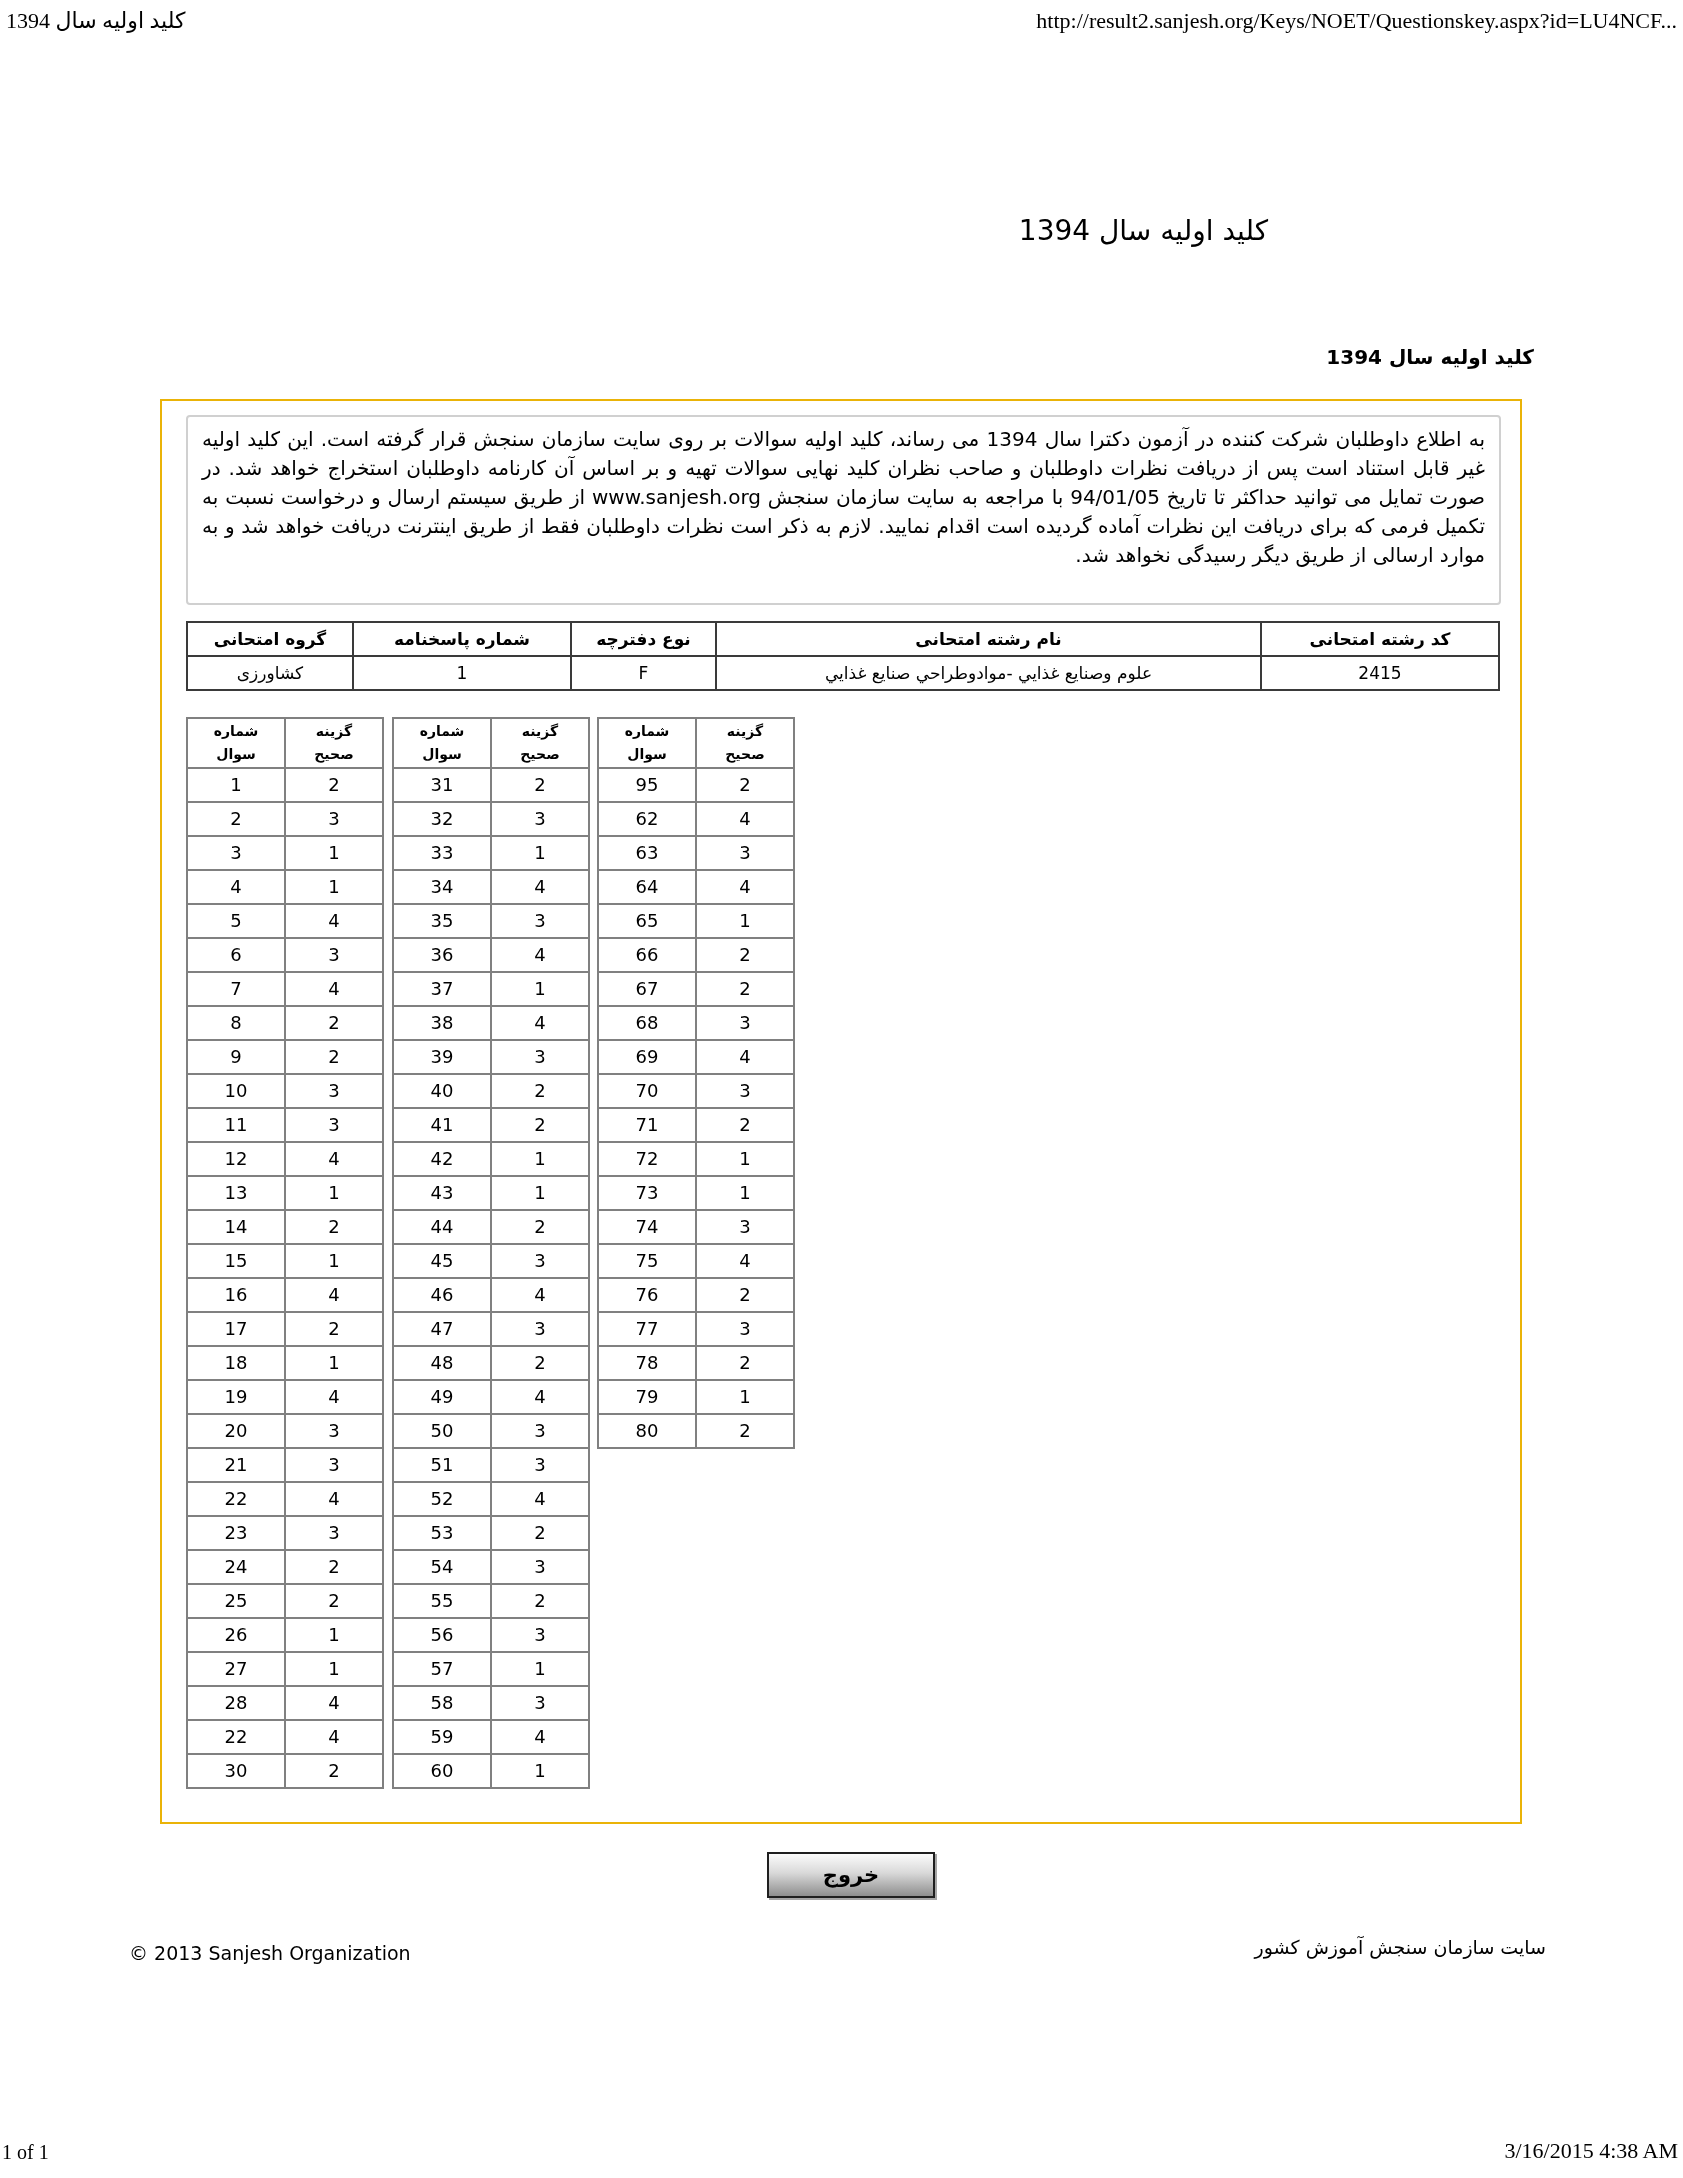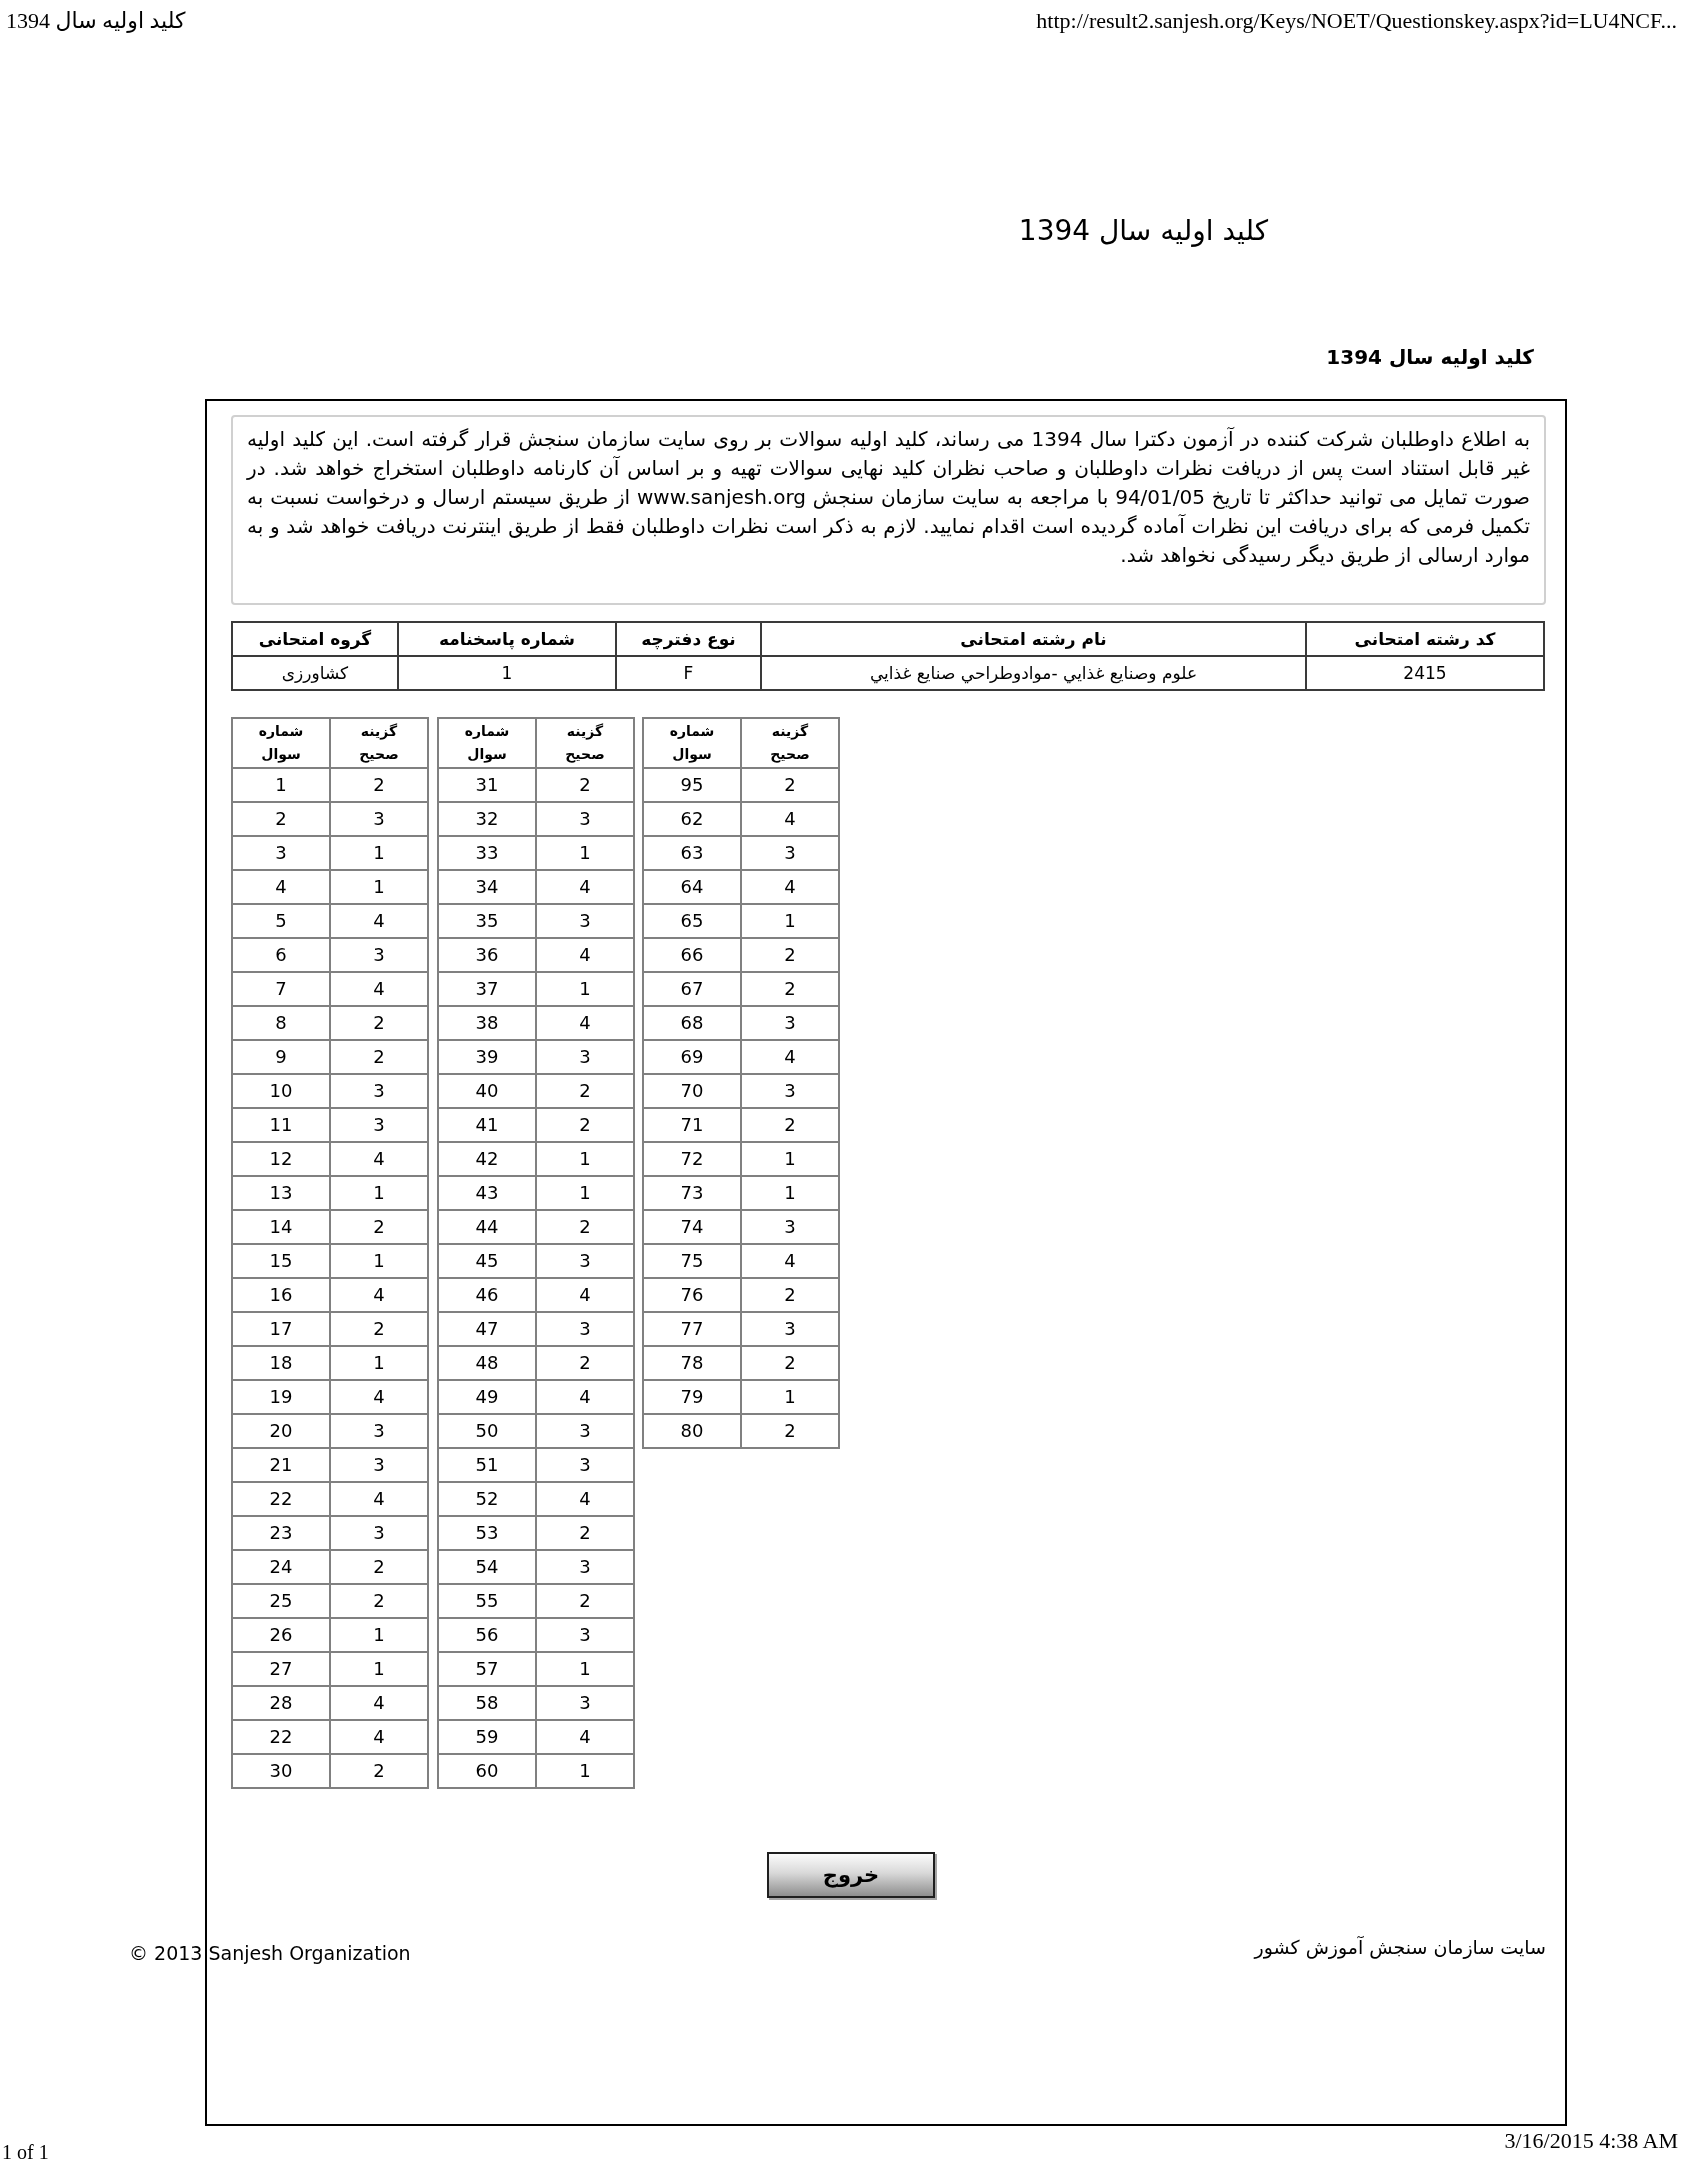--- a/index.html
+++ b/index.html
@@ -11,40 +11,39 @@
     overflow:hidden;
     font-family:"DejaVu Sans", sans-serif;
   }
   .fa   { font-family:"DejaVu Sans", sans-serif; }
   .serif{ font-family:"Liberation Serif","DejaVu Sans", serif; }
 
   
   .print-header-title { position:absolute; top:8px;  left:6px;  font-size:22px; direction:rtl; }
   .print-header-url   { position:absolute; top:8px;  right:6px; font-size:22px; }
   .print-footer-page  { position:absolute; bottom:14px; left:2px;  font-size:20px; }
-  .print-footer-date  { position:absolute; bottom:24px; right:5px; font-size:22px; }
+  .print-footer-date  { position:absolute; bottom:14px; right:5px; font-size:22px; }
 
   
   .page-title {
     position:absolute; top:214px; left:985px; width:317px;
     text-align:center; font-size:28px; direction:rtl;
   }
   .section-heading {
     position:absolute; top:345px; right:149px;
     font-size:20px; font-weight:bold; direction:rtl;
   }
 
   
   .main-box {
     position:absolute; left:160px; top:399px;
-    width:1362px; height:1727px;
-    border:2px solid #000000;
+    width:1362px; height:1425px;
+    border:2px solid #eab308;
     box-sizing:border-box;
     background:#fff;
-    margin-left:45px;
   }
 
   
   .notice-box {
     position:absolute; left:24px; top:14px;
     width:1315px; height:190px;
     box-sizing:border-box;
     border:2px solid #d0d0d0; border-radius:4px;
     padding:8px 14px 8px 14px;
     direction:rtl; text-align:justify;

